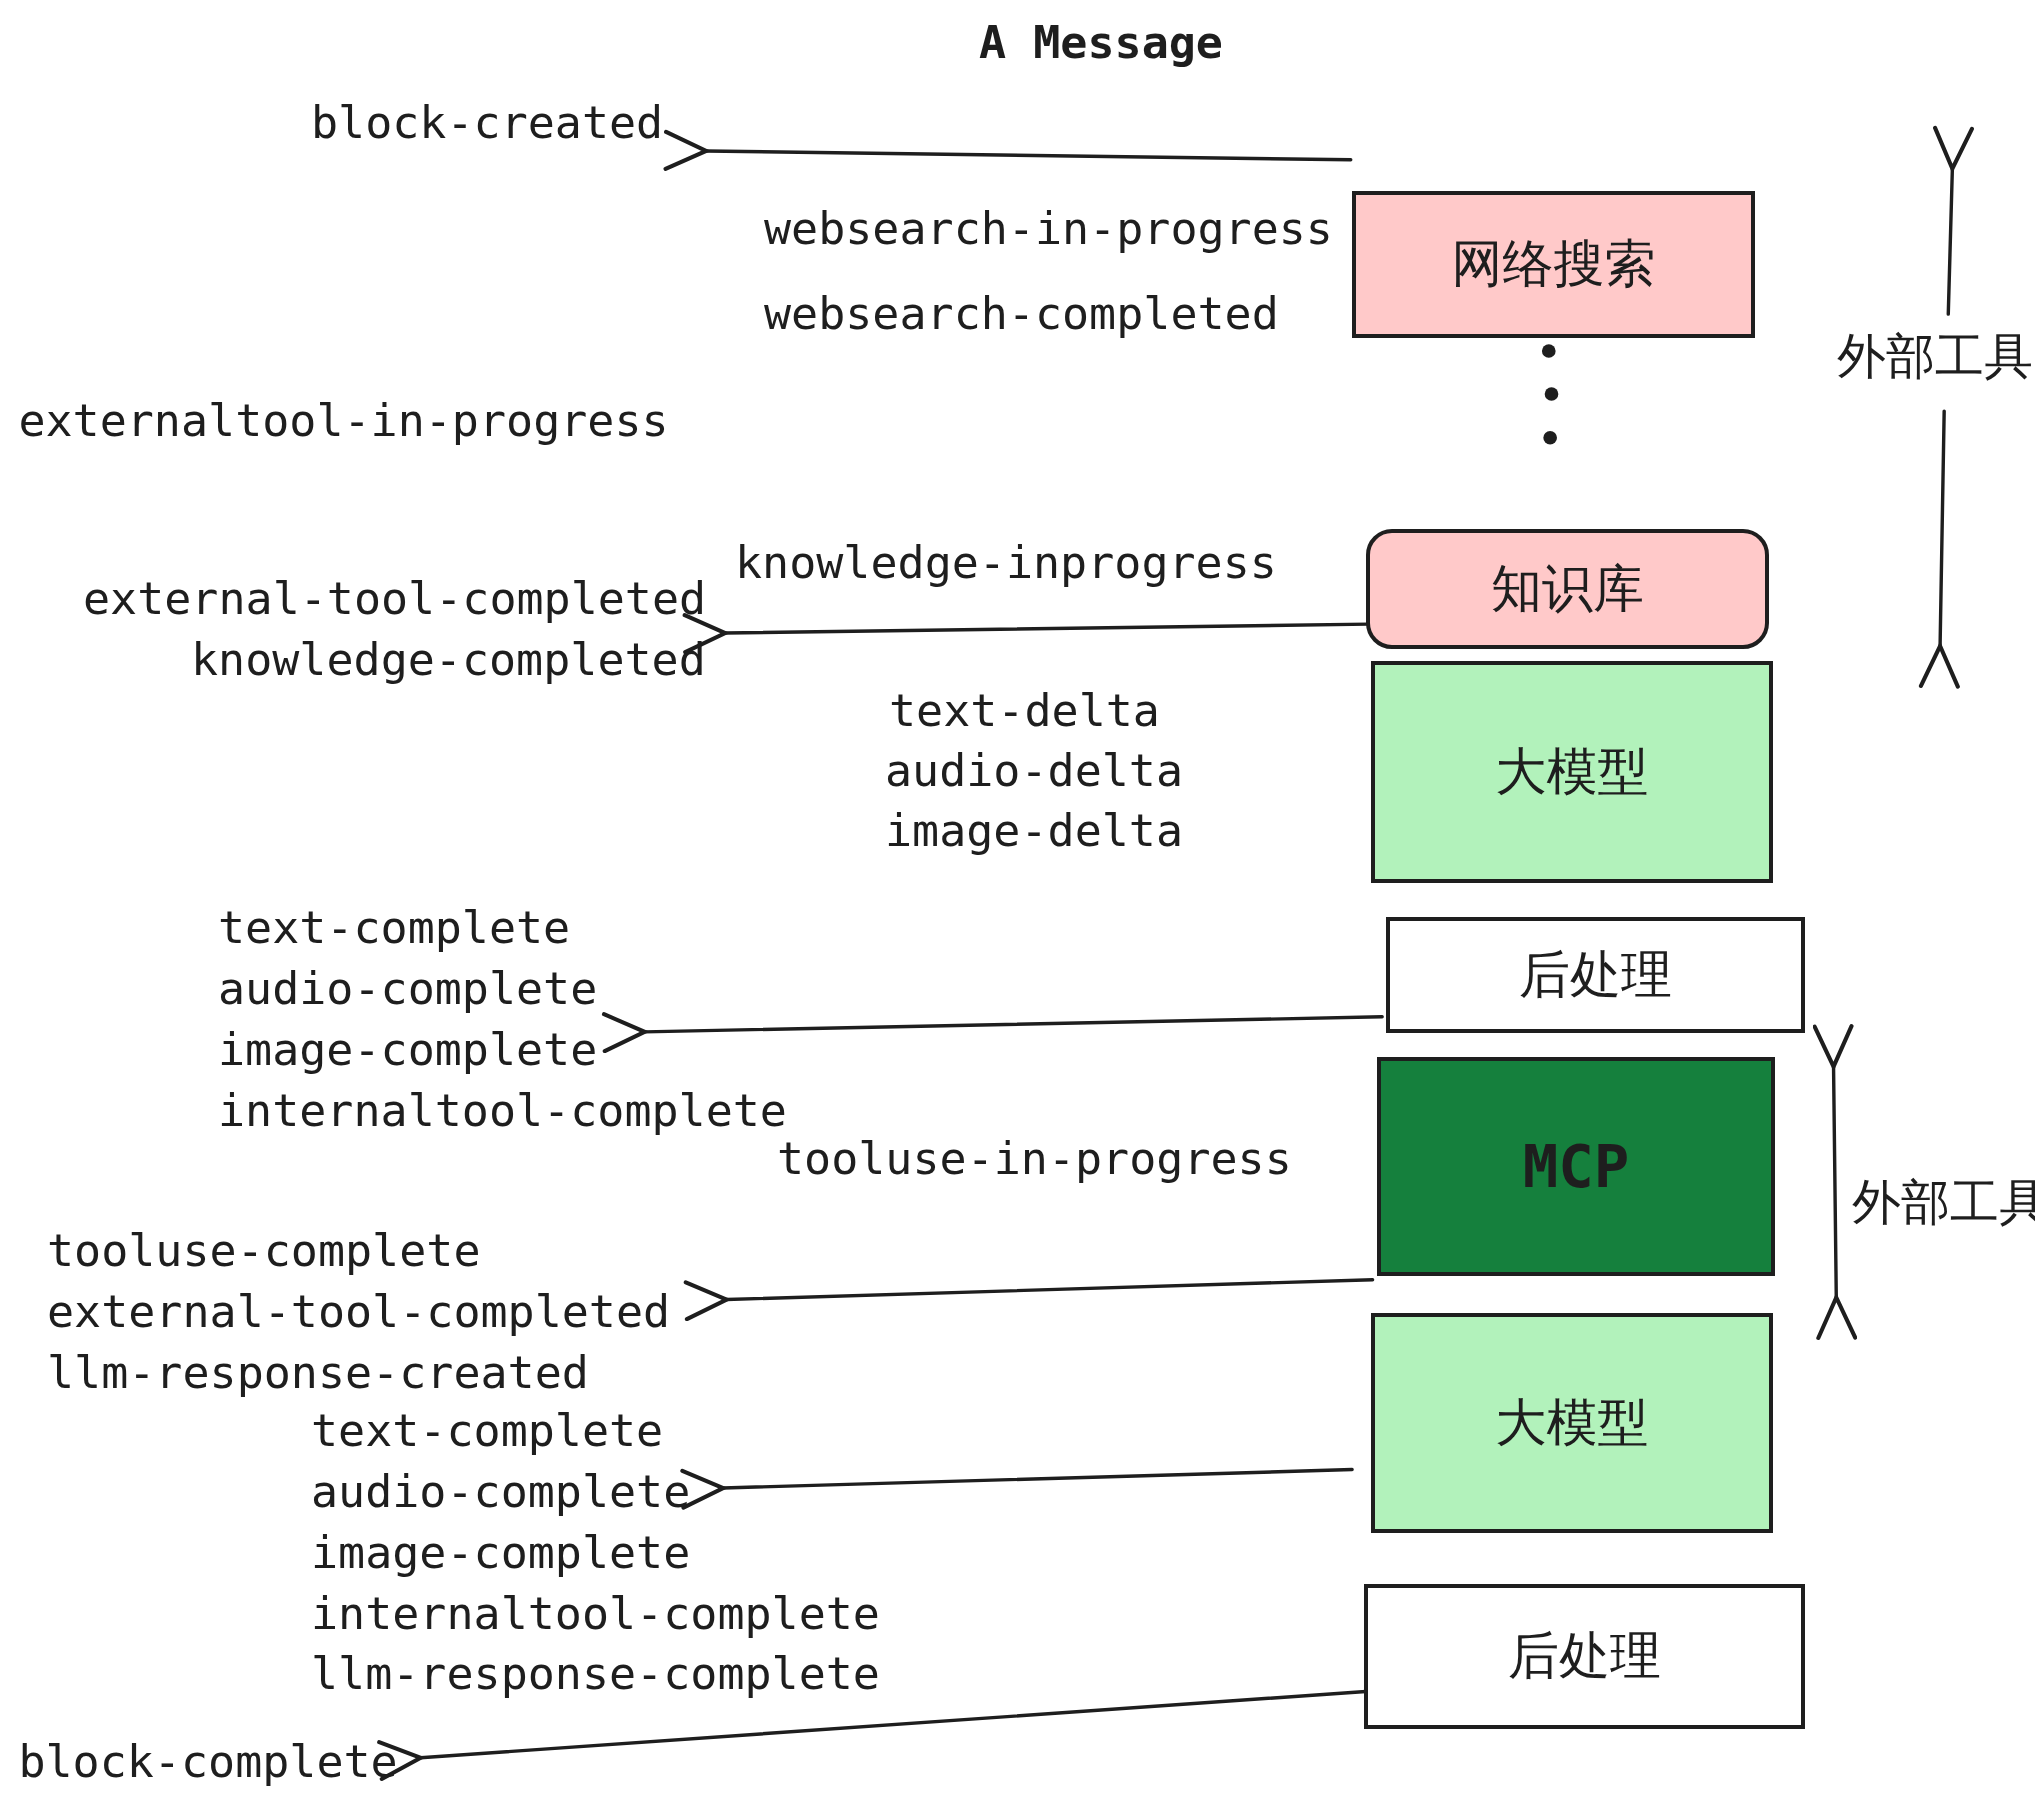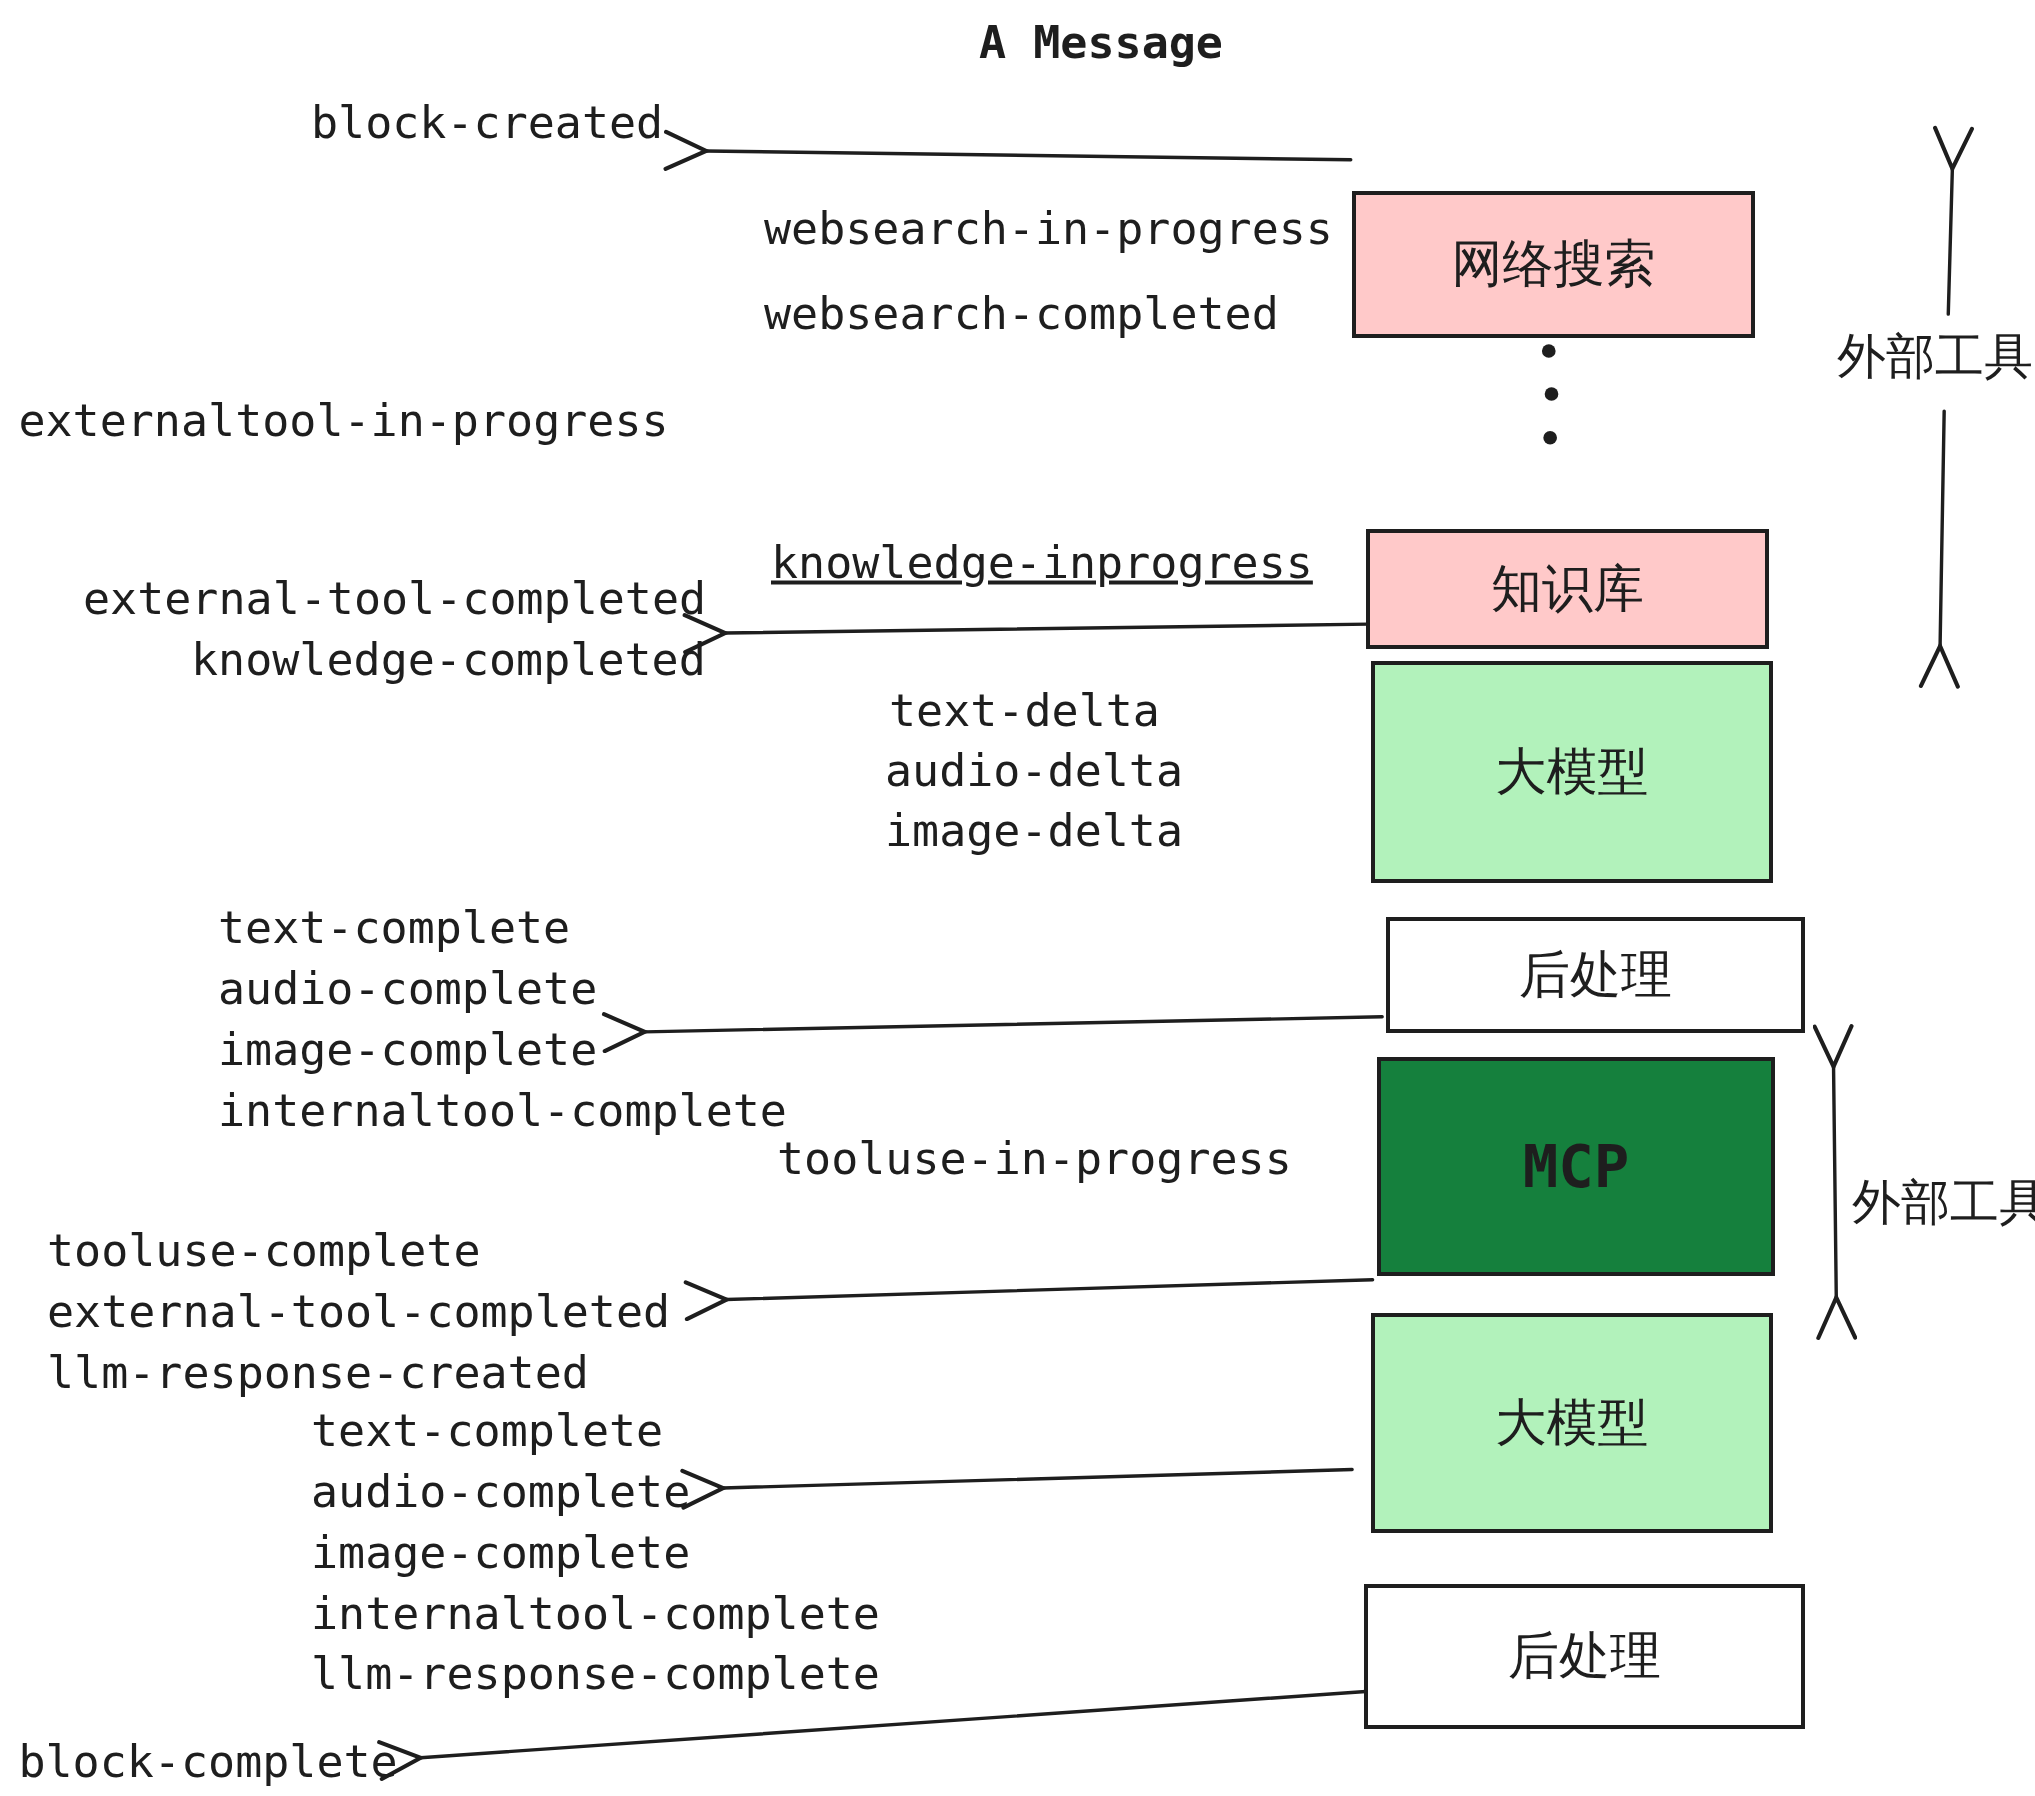--- a/index.html
+++ b/index.html
@@ -59,21 +59,21 @@
       <circle cx="2270" cy="641" r="10"></circle>
     </g>
   </svg>
 
   <div class="title" style="left:1101px;top:42px;">A Message</div>
 
   <div class="evt" style="left:311px;top:122px;">block-created</div>
   <div class="evt" style="left:764px;top:228px;">websearch-in-progress</div>
   <div class="evt" style="left:764px;top:313px;">websearch-completed</div>
   <div class="evt" style="left:18.4px;top:420px;">externaltool-in-progress</div>
-  <div class="evt" style="left:771px;top:562px;text-decoration:underline;">knowledge-inprogress</div>
+  <div class="evt" style="left:735px;top:562px;">knowledge-inprogress</div>
   <div class="evt" style="left:83px;top:598px;">external-tool-completed</div>
   <div class="evt" style="left:191px;top:659px;">knowledge-completed</div>
   <div class="evt" style="left:889px;top:710px;">text-delta</div>
   <div class="evt" style="left:885px;top:770px;">audio-delta</div>
   <div class="evt" style="left:885px;top:830px;">image-delta</div>
   <div class="evt" style="left:218px;top:927px;">text-complete</div>
   <div class="evt" style="left:218px;top:988px;">audio-complete</div>
   <div class="evt" style="left:218px;top:1049px;">image-complete</div>
   <div class="evt" style="left:218px;top:1110px;">internaltool-complete</div>
   <div class="evt" style="left:777px;top:1158px;">tooluse-in-progress</div>
@@ -83,21 +83,21 @@
   <div class="evt" style="left:311px;top:1430px;">text-complete</div>
   <div class="evt" style="left:311px;top:1491px;">audio-complete</div>
   <div class="evt" style="left:311px;top:1552px;">image-complete</div>
   <div class="evt" style="left:311px;top:1613px;">internaltool-complete</div>
   <div class="evt" style="left:311px;top:1673px;">llm-response-complete</div>
   <div class="evt" style="left:18.4px;top:1761px;">block-complete</div>
 
   <div class="node" style="left: 1352px; top: 167px; width: 403px; height: 147px; background-color: rgb(255, 201, 201);">
     <span>网络搜索</span>
   </div>
-  <div class="node" style="left: 1366px; top: 505px; width: 403px; height: 120px; background-color: rgb(255, 201, 201);">
+  <div class="node" style="left: 1366px; top: 505px; width: 403px; height: 120px; background-color: rgb(255, 201, 201); border-radius: 26px;">
     <span>知识库</span>
   </div>
   <div class="node" style="left: 1371px; top: 637px; width: 402px; height: 222px; background-color: rgb(178, 242, 187);">
     <span>大模型</span>
   </div>
   <div class="node" style="left: 1386px; top: 893px; width: 419px; height: 116px; background-color: rgb(255, 255, 255);">
     <span>后处理</span>
   </div>
   <div class="node mcp-font" style="left: 1377px; top: 1033px; width: 398px; height: 219px; background-color: #15803d;">
     <span>MCP</span>

